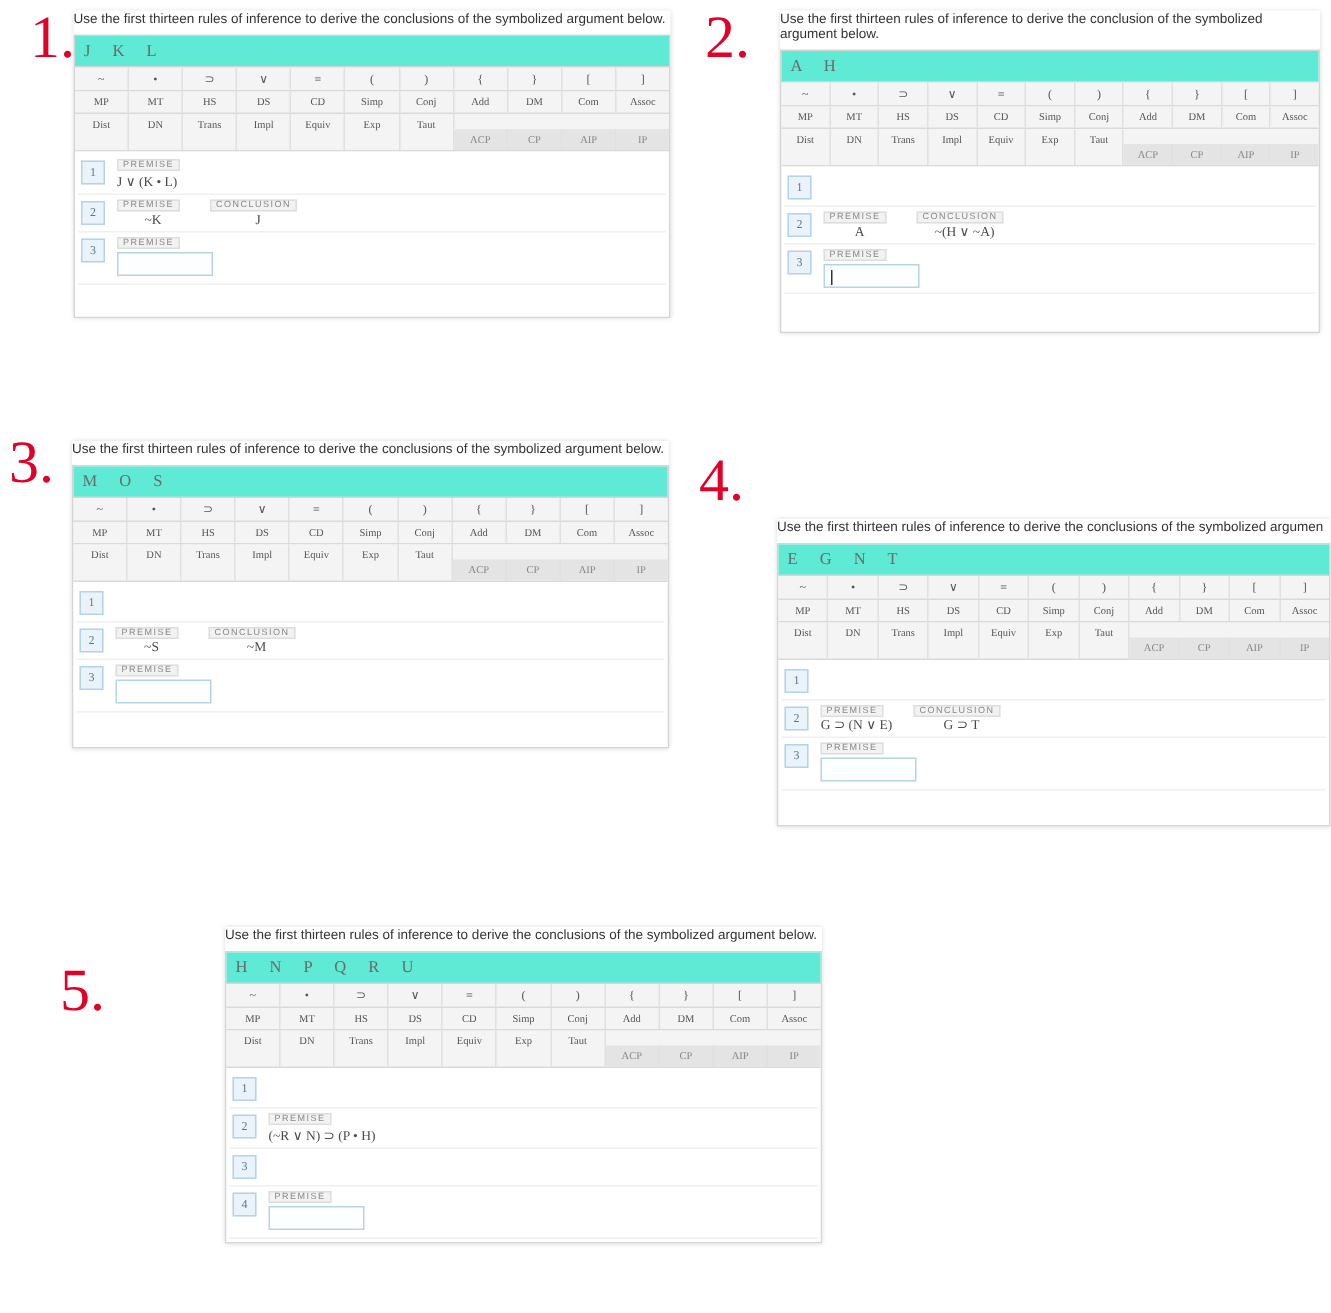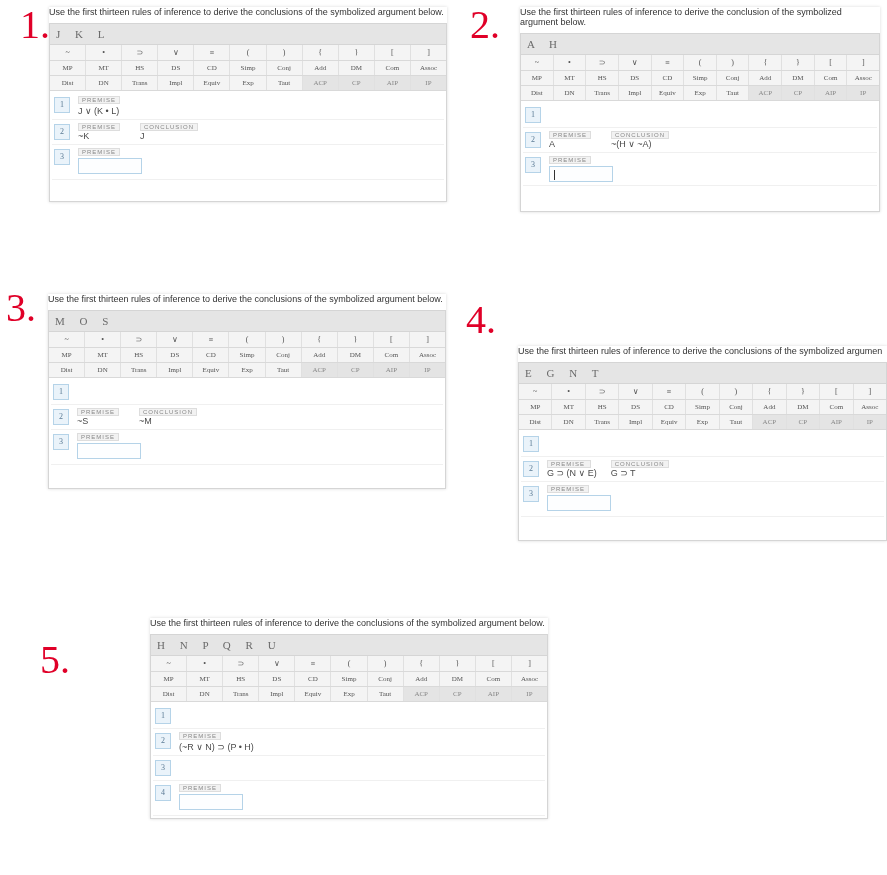--- a/index.html
+++ b/index.html
@@ -23,21 +23,21 @@
     position: absolute;
     background: #fff;
     box-shadow: 0 0 3px rgba(0,0,0,0.15);
   }
   .inner {
     border: 1px solid #d5d5d5;
     background: #fff;
     margin-top: 4px;
   }
   .letters {
-    background: #e5e5e5;
+    background: #5eead4;
     border-bottom: 1px solid #d5d5d5;
     padding: 4px 6px;
     font-family: Georgia, serif;
     color: #6a6a6a;
     letter-spacing: 6px;
     font-size: 11px;
   }
   .symrow, .rulerow {
     display: flex;
     background: #f4f4f4;
@@ -47,21 +47,21 @@
     flex: 1 1 0;
     text-align: center;
     padding: 3px 1px;
     font-size: 8px;
     color: #555;
     border-right: 1px solid #e0e0e0;
     font-family: Georgia, serif;
   }
   .symrow .cell:last-child, .rulerow .cell:last-child { border-right: none; }
   .rulerow .cell { font-size: 7px; }
-  .rulerow .cell.shaded { background: #e4e4e4; color: #888; }
+  .rulerow .cell.shaded { background: #e4e4e4; color: #888; margin-top: 10px; }
   .proof {
     background: #fff;
     min-height: 110px;
     padding: 2px;
   }
   .line {
     border-bottom: 1px solid #f0f0f0;
     display: flex;
     align-items: flex-start;
     padding: 2px 0;
@@ -88,23 +88,24 @@
     letter-spacing: 1px;
     background: #f2f2f2;
     border: 1px solid #ddd;
     color: #888;
     padding: 0 3px;
     margin-right: 6px;
     font-family: Arial, sans-serif;
     vertical-align: top;
   }
   .expr {
-    font-family: Liberation Sans, sans-serif;
+    font-family: Liberation Serif, serif;
     color: #4a4a4a;
     font-size: 9px;
+    text-align: center;
   }
   .split {
     display: flex;
     gap: 14px;
   }
   .col { display: flex; flex-direction: column; }
   .inputbox {
     border: 1px solid #b5d3e8;
     background: #fdfeff;
     width: 64px;

